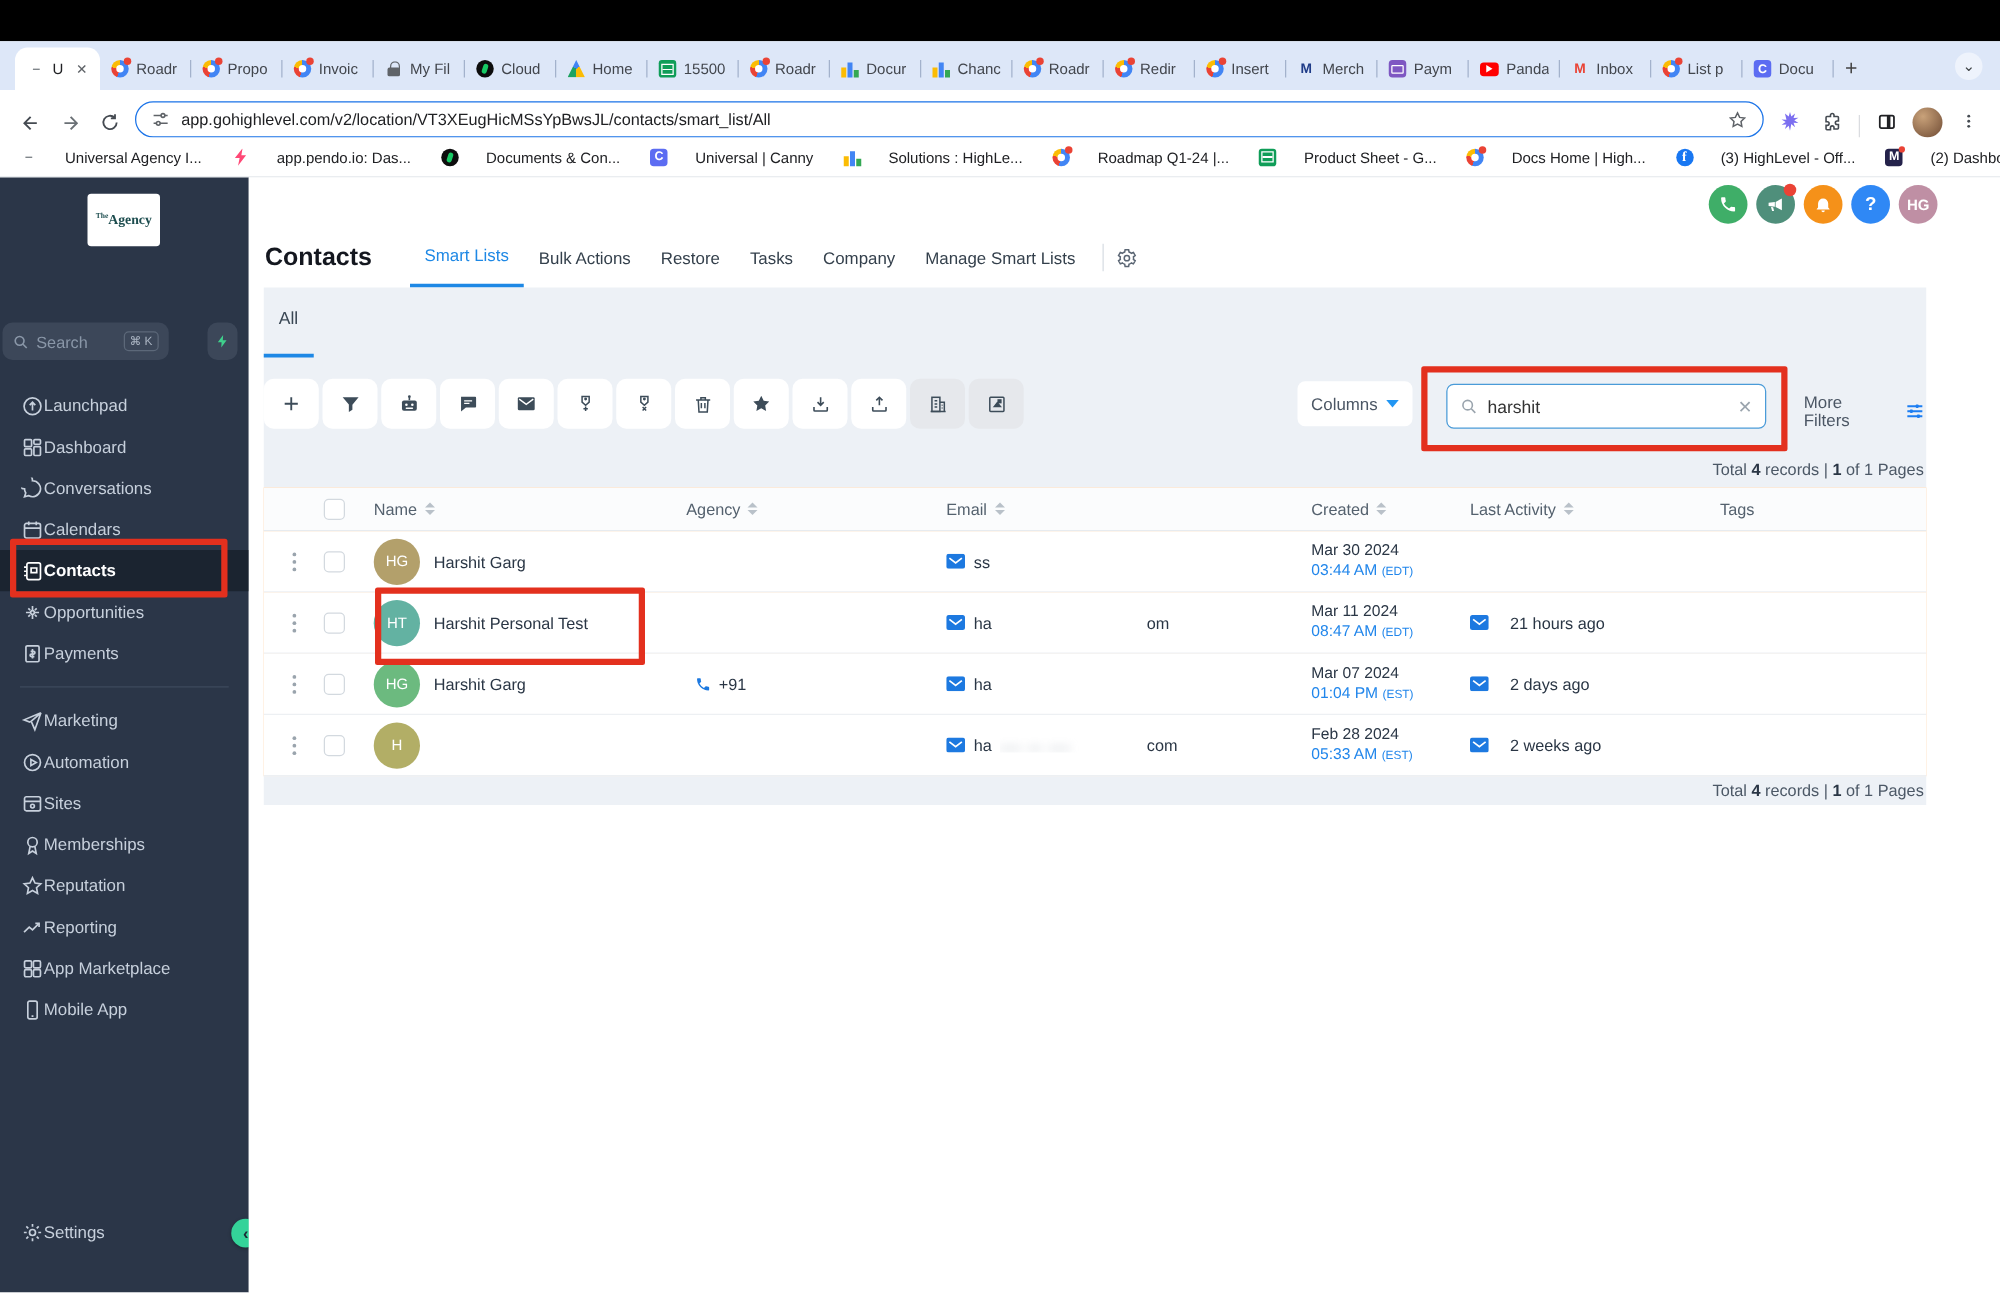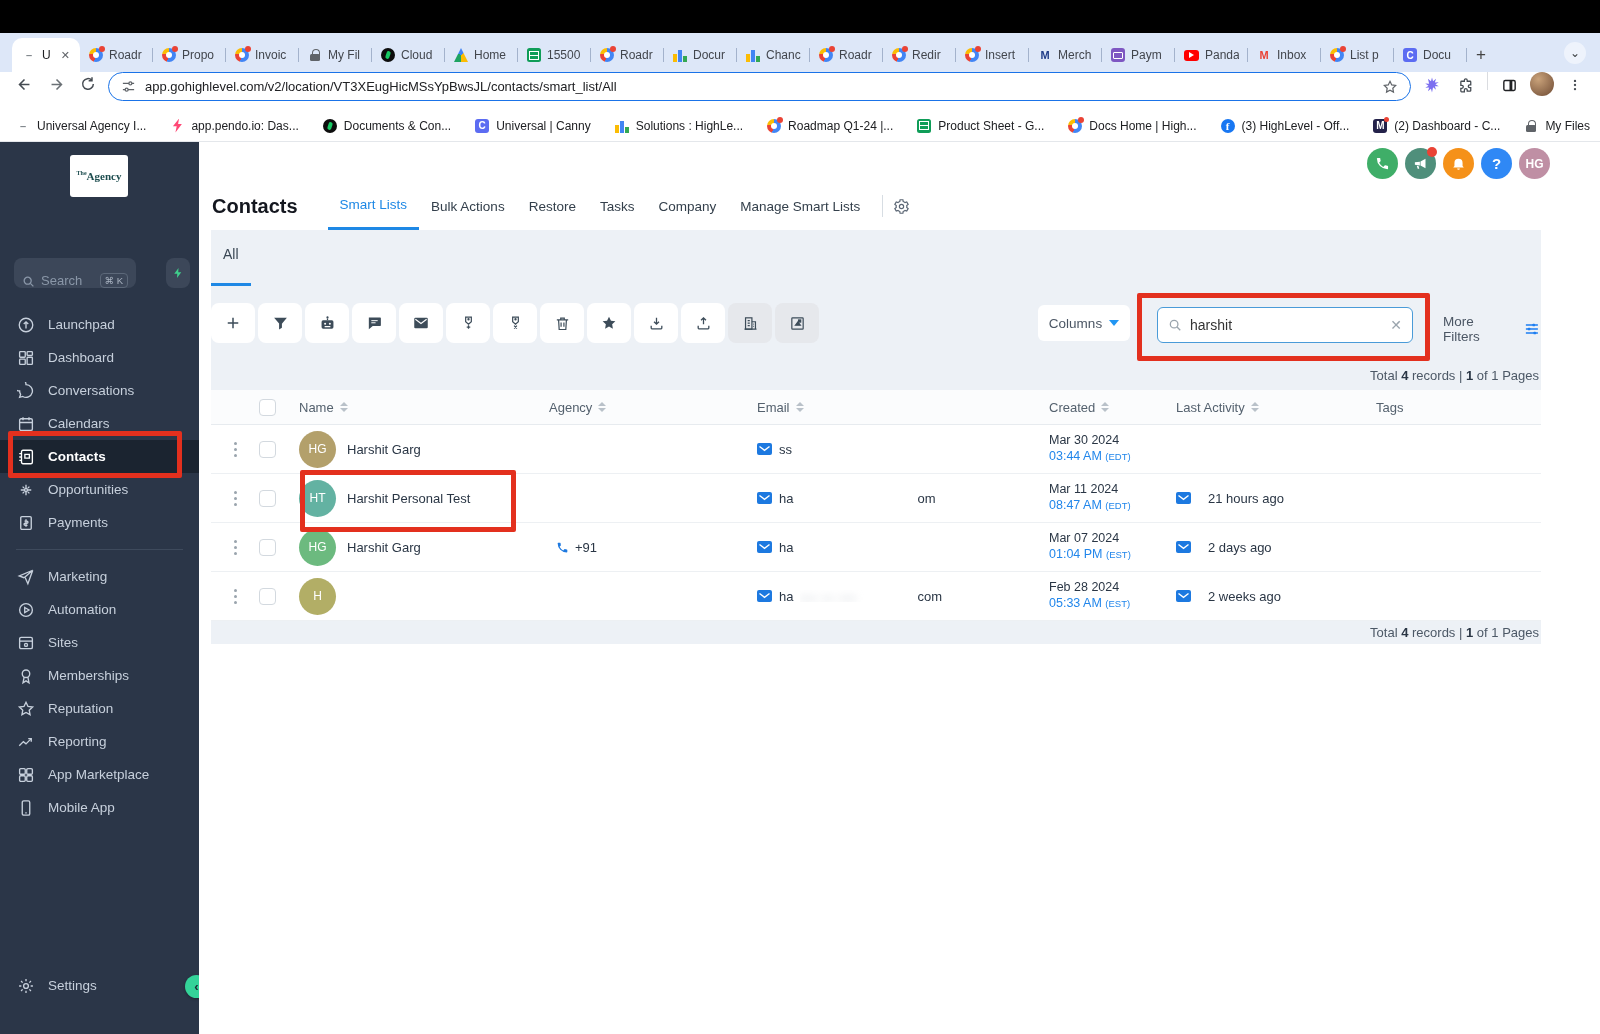--- a/index.html
+++ b/index.html
@@ -43,51 +43,51 @@
   .fv-canny-blue::after{content:"C";color:#fff;font-size:10px;font-weight:700}
   .fv-facebook{background:#1877f2;border-radius:50%}
   .fv-facebook::after{content:"f";color:#fff;font-weight:700;font-size:11px;font-family:"Liberation Serif",serif}
   .fv-pendo{background:#ff4876;border-radius:0;clip-path:polygon(62% 0,18% 56%,45% 56%,36% 100%,82% 40%,55% 40%)}
   .fv-mdark{background:#24224a}
   .fv-mdark::after{content:"M";color:#fff;font-size:10px;font-weight:700}
   .fv-mdark::before{content:"";position:absolute;top:-2px;right:-2px;width:5px;height:5px;border-radius:50%;background:#ea4335}
   .fv-generic::after{content:"–";color:#80868b;font-weight:700;font-size:11px}
 
   
-  .ctoolbar{position:absolute;left:0;top:72px;width:1600px;height:38px;background:#fff;display:flex;align-items:flex-start;padding:0 12px;gap:8px}
+  .ctoolbar{position:absolute;left:0;top:72px;width:1600px;height:38px;background:#fff;display:flex;align-items:flex-end;padding:0 12px;gap:8px}
   .nav-btn{width:24px;height:24px;display:flex;align-items:center;justify-content:center;color:#454b52}
   .omnibox{flex:1;height:29px;border:1.5px solid #1a73e8;border-radius:15px;display:flex;align-items:center;padding:0 12px;gap:9px;font-size:13px;color:#202124;background:#fff}
   .omnibox .url{flex:1;white-space:nowrap;overflow:hidden}
   .ct-icon{width:26px;height:26px;display:flex;align-items:center;justify-content:center}
   .ct-sep{width:1px;height:18px;background:#dadce0}
   .chrome-avatar{width:24px;height:24px;border-radius:50%;background:radial-gradient(circle at 35% 30%,#c9a27a,#6e4a33)}
 
   
   .bookmarks{position:absolute;left:0;top:110px;width:1600px;height:32px;background:#fff;border-bottom:1px solid #e4e7eb;display:flex;align-items:center;padding:0 16px;gap:24px;font-size:12px;color:#202124}
-  .bm{display:flex;align-items:center;gap:7px;white-space:nowrap}
+  .bm{display:flex;align-items:center;gap:22px;white-space:nowrap}
 
   
   .sidebar{position:absolute;left:0;top:142px;width:199px;height:892px;background:#2b3648;color:#c7d0dc}
   .logo-box{position:absolute;left:70px;top:13px;width:58px;height:42px;background:#fff;border-radius:3px;display:flex;align-items:center;justify-content:center}
   .logo-text{font-family:"Liberation Serif",serif;font-weight:700;font-size:11px;color:#1d4d4f}
   .logo-text sup{font-size:6px}
   .account{position:absolute;left:14px;top:65px;width:170px;height:42px;background:#3c4759;border-radius:10px;display:flex;align-items:center;padding:0 8px;gap:8px}
   .pin-circle{width:26px;height:26px;border-radius:50%;background:#4d5a6e;display:flex;align-items:center;justify-content:center;flex:0 0 auto}
   .account-name{font-size:11.5px;font-weight:700;color:#fff;white-space:nowrap}
   .account-loc{font-size:10.5px;color:#9aa6b5;margin-top:1px}
   .acct-chevrons{margin-left:auto;display:flex;flex-direction:column;gap:2px;align-items:center}
   .acct-chevrons i{width:0;height:0;border-left:4px solid transparent;border-right:4px solid transparent}
   .acct-chevrons .up{border-bottom:4px solid #9aa6b5}
   .acct-chevrons .dn{border-top:4px solid #9aa6b5}
-  .side-search{position:absolute;left:14px;top:116px;width:122px;height:30px;background:#3c4759;border-radius:8px;display:flex;align-items:flex-end;padding:0 8px;gap:6px}
+  .side-search{position:absolute;left:2px;top:116px;width:133px;height:30px;background:#3c4759;border-radius:8px;display:flex;align-items:center;padding:0 8px;gap:6px}
   .side-search .ph{font-size:13px;color:#8a97a8;flex:1}
   .kbd{font-size:9.5px;color:#aab4c2;border:1px solid #5c6879;border-radius:4px;padding:1px 4px;white-space:nowrap}
   .bolt-btn{position:absolute;left:166px;top:116px;width:24px;height:30px;background:#3c4759;border-radius:8px;display:flex;align-items:center;justify-content:center}
   .side-nav{position:absolute;left:0;top:166px;width:199px}
-  .nav-item{height:33px;display:flex;align-items:center;gap:13px;padding:0 17px;font-size:13.5px;cursor:pointer}
+  .nav-item{height:33px;display:flex;align-items:center;padding:0 17px;font-size:13.5px;cursor:pointer}
   .nav-item.active{background:#1b2430;color:#fff;font-weight:700}
   .nav-item svg{width:18px;height:18px;flex:0 0 auto}
   .nav-divider{height:1px;background:#3e4a5c;margin:10px 16px}
   .side-settings{position:absolute;left:0;top:827px;width:199px}
   .collapse-btn{position:absolute;left:185px;top:833px;width:23px;height:23px;border-radius:50%;background:#34d399;display:flex;align-items:center;justify-content:center;color:#1c2733;font-weight:700;font-size:13px;box-shadow:0 1px 3px rgba(0,0,0,.3)}
 
   
   .main{position:absolute;left:199px;top:142px;width:1401px;height:892px;background:#fff}
   .hdr-icons{position:absolute;top:6px;right:50px;display:flex;gap:7px}
   .circle-icon{width:31px;height:31px;border-radius:50%;display:flex;align-items:center;justify-content:center;color:#fff;position:relative}

